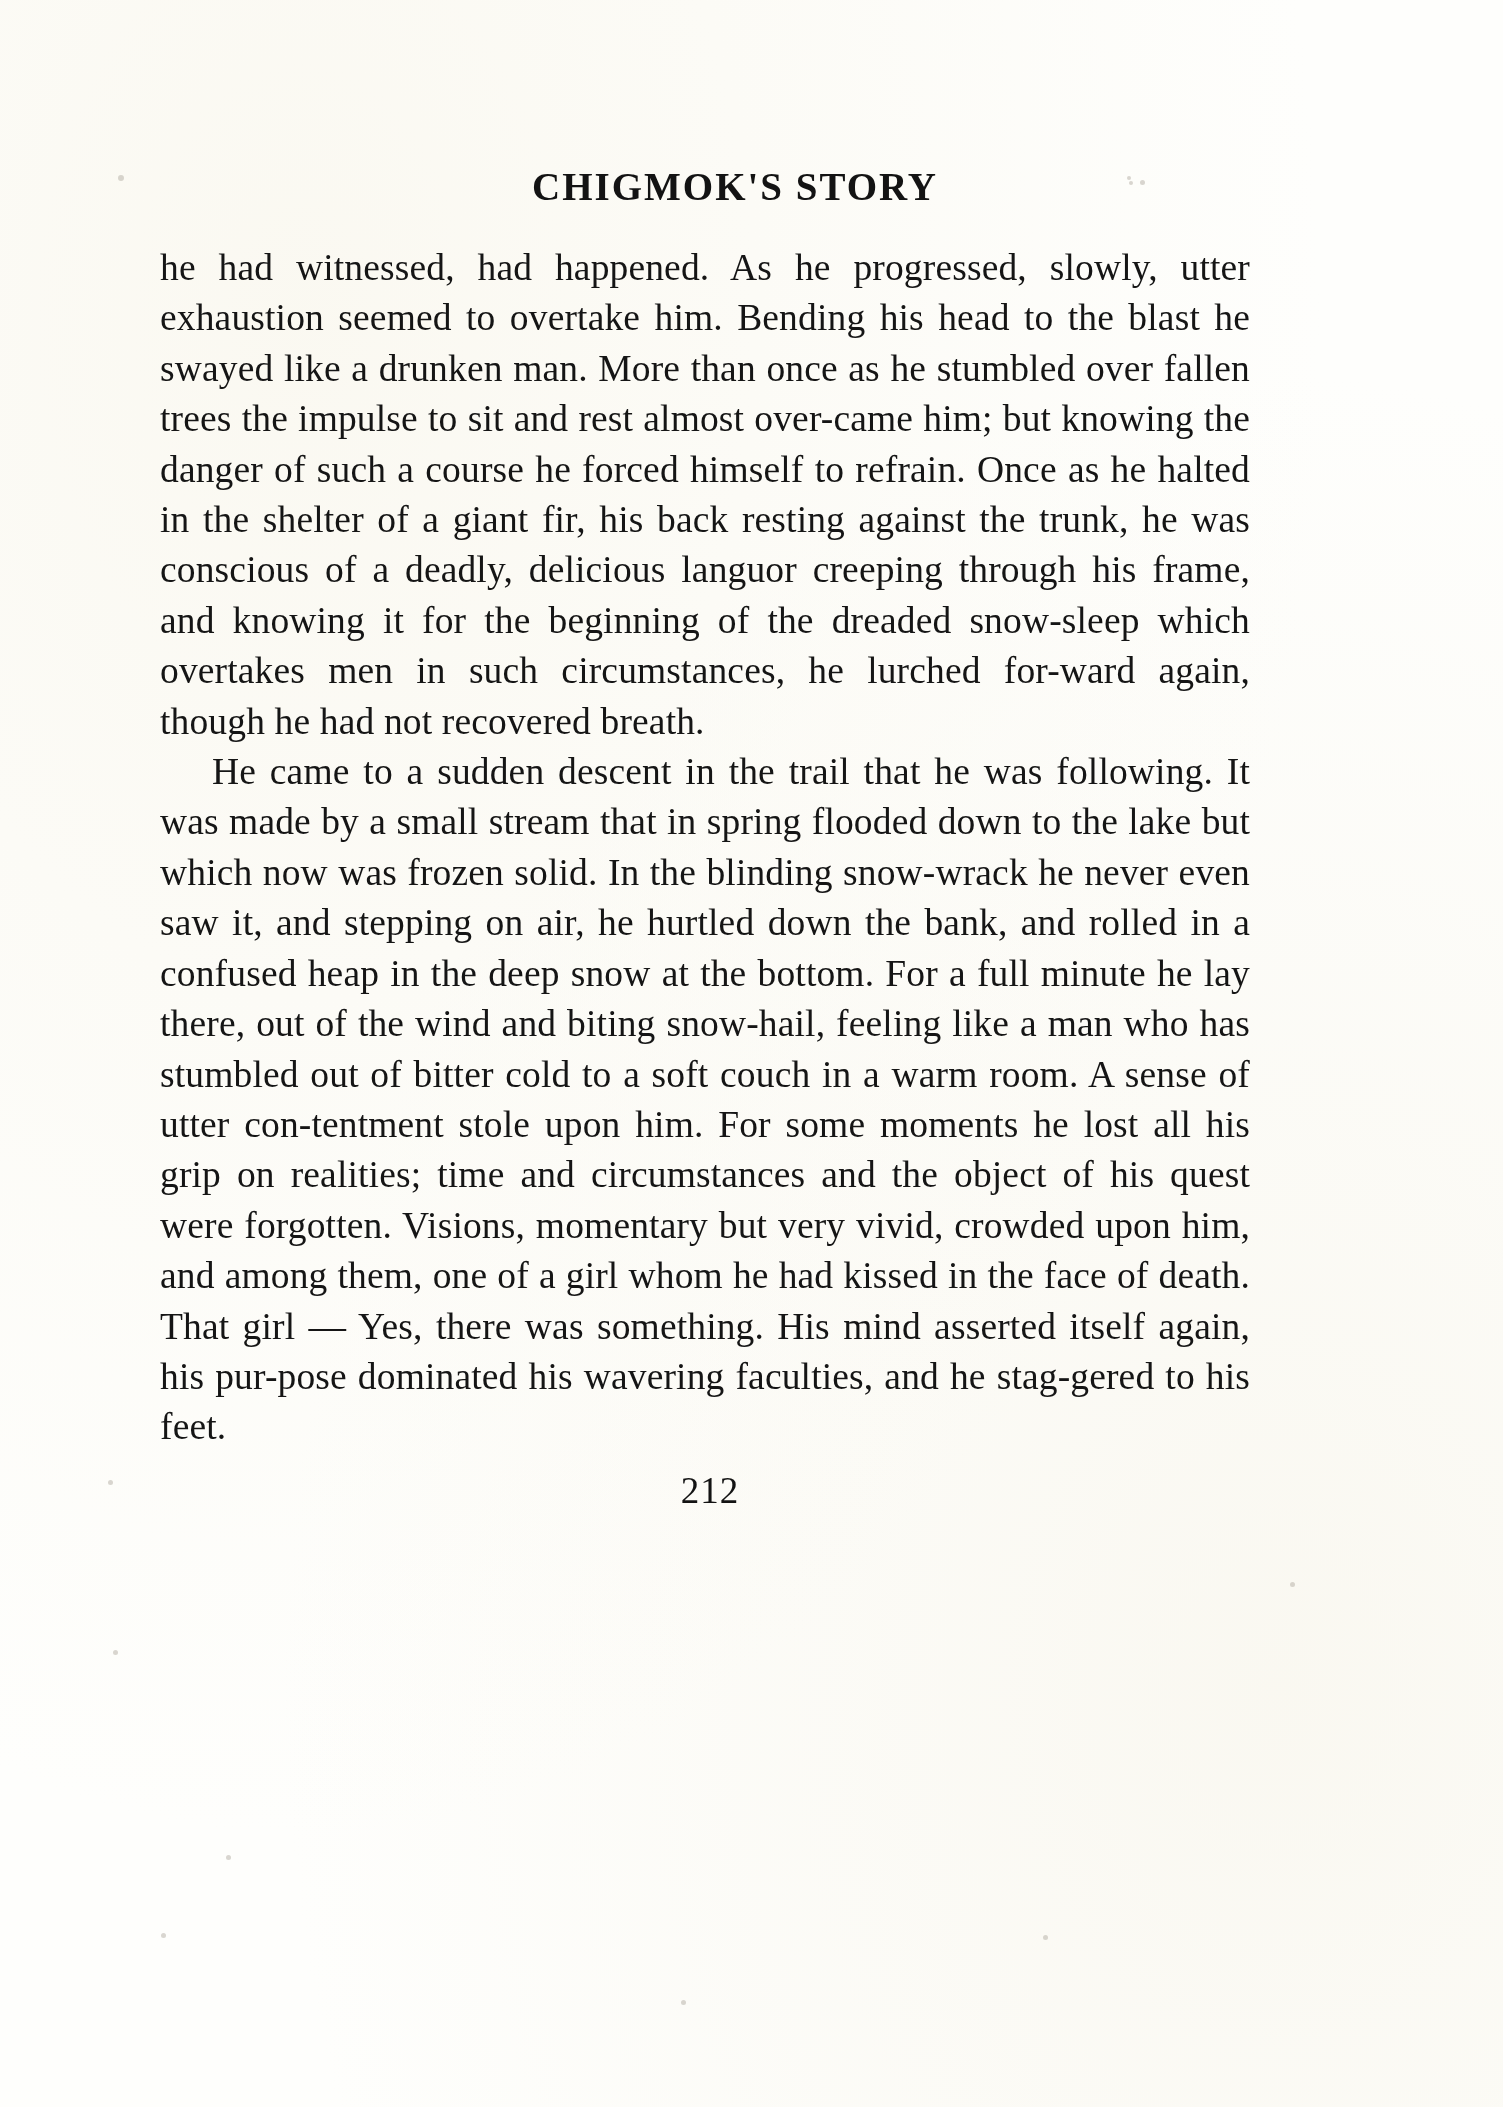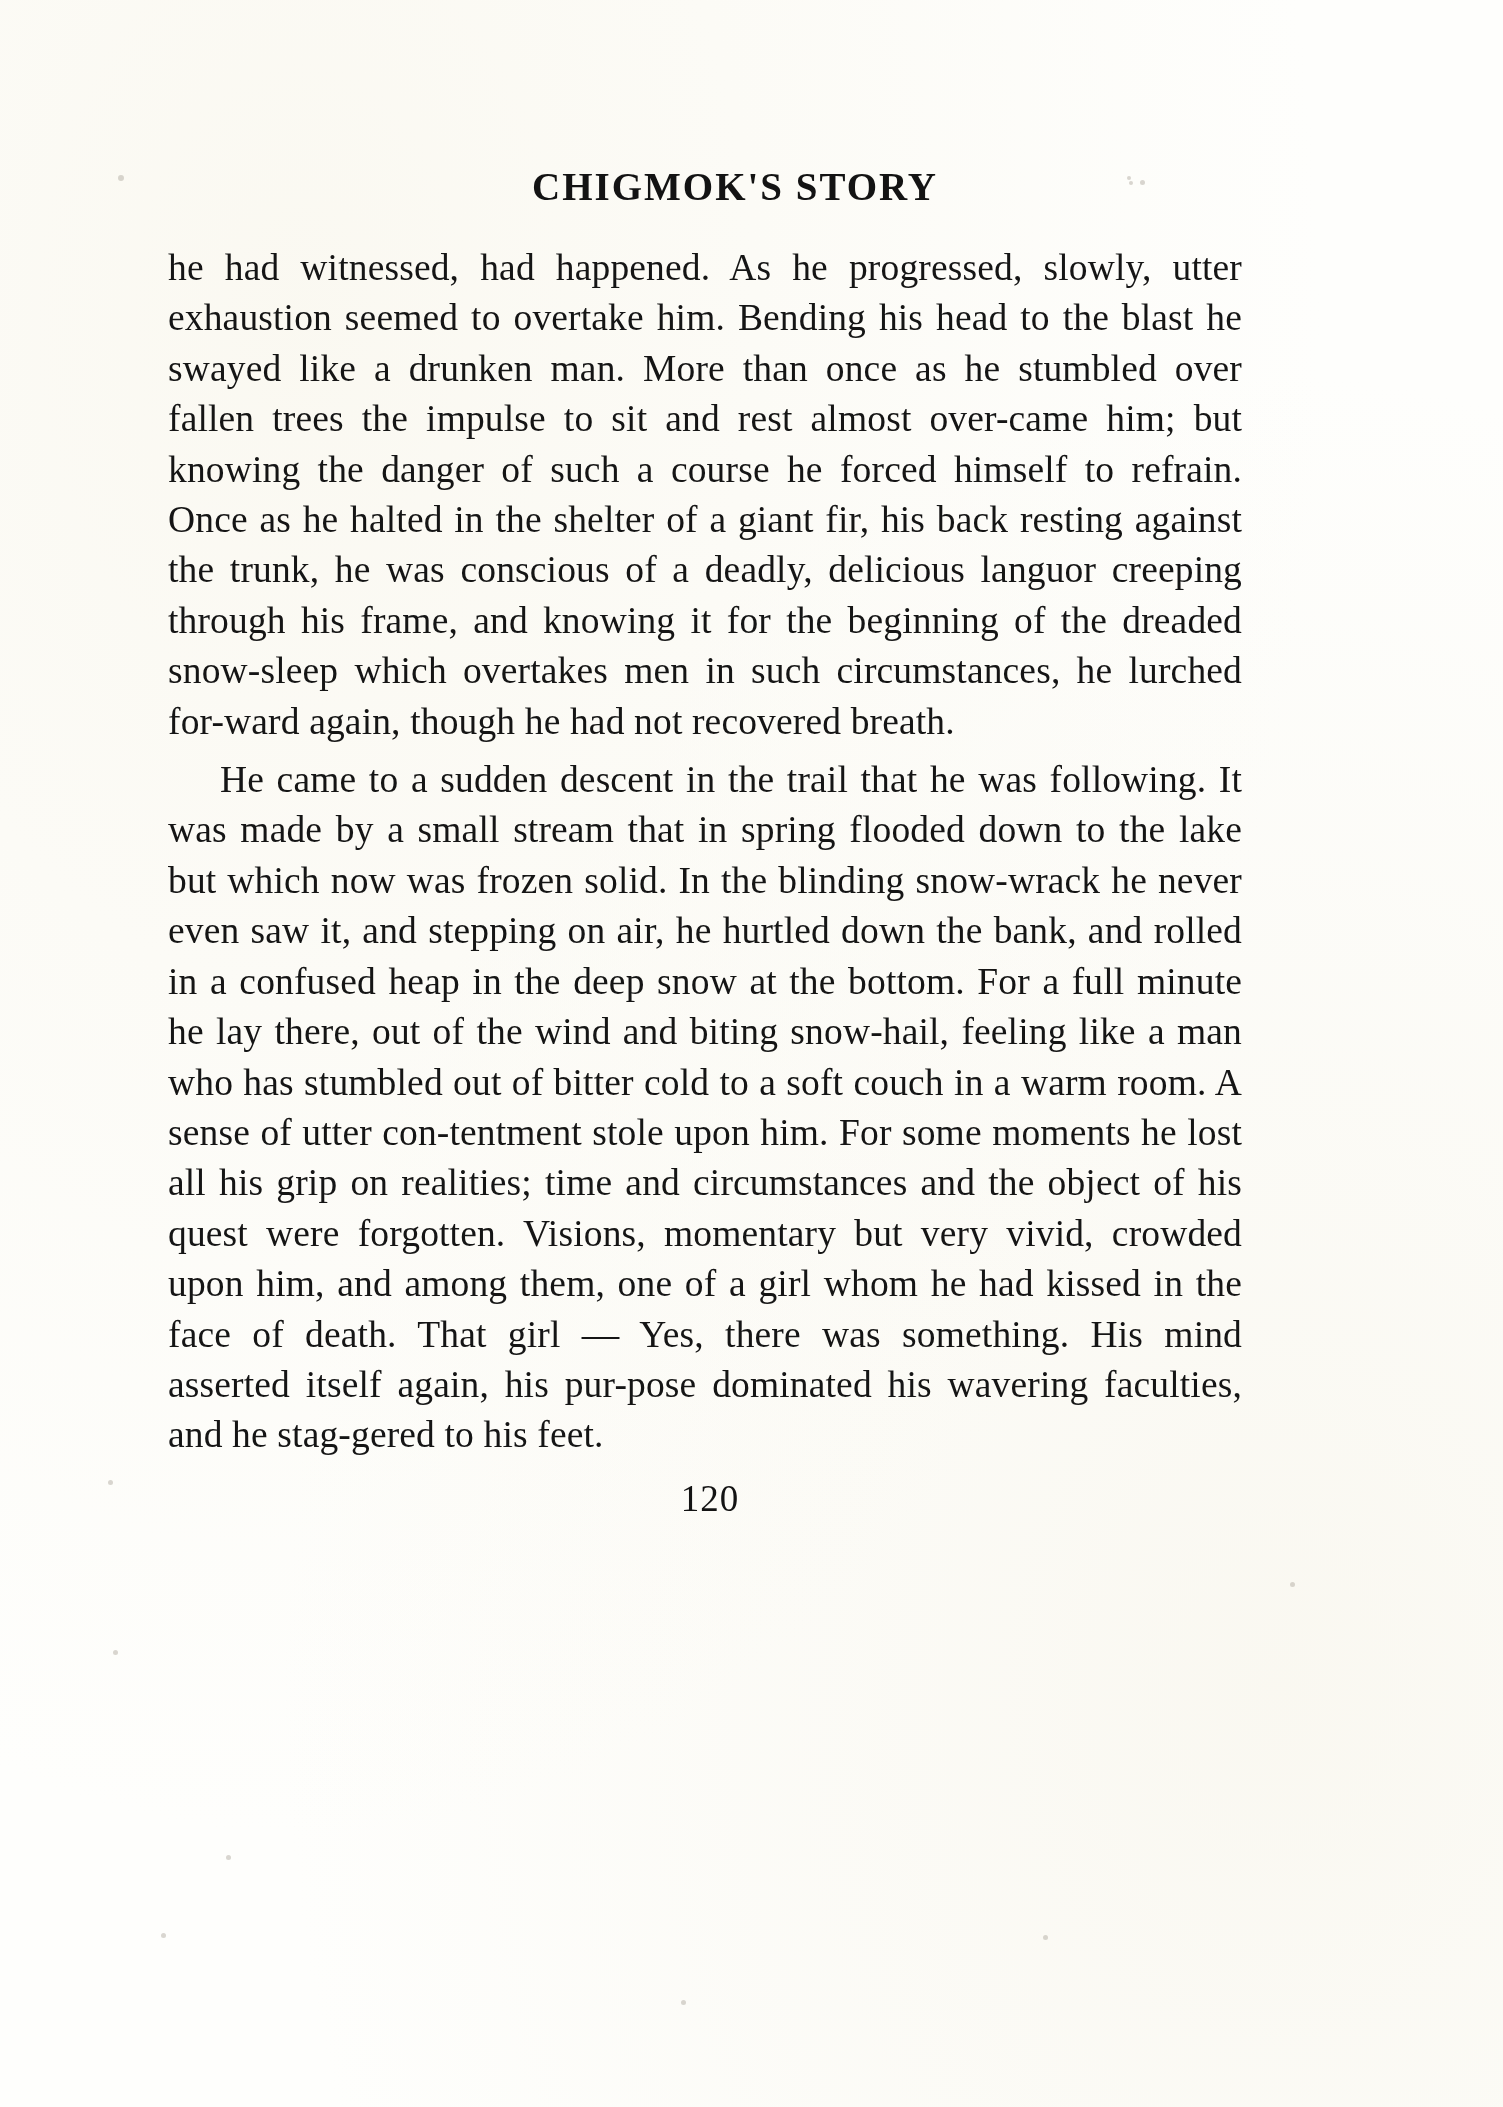--- a/index.html
+++ b/index.html
@@ -50,21 +50,21 @@
   }
   .body-text {
     font-size: 37.5px;
     line-height: 50.4px;
     text-align: justify;
     text-justify: inter-word;
     color: #151515;
     letter-spacing: 0.15px;
   }
   .body-text p {
-    margin: 8px;
+    margin: 0;
   }
   .body-text p.indent {
     text-indent: 52px;
     font-family: Liberation Serif, serif;
   }
   .folio {
     text-align: center;
     font-size: 37px;
     margin-top: 16px;
     padding-left: 10px;
@@ -99,15 +99,15 @@
 
   <div class="content">
 
     <h1 class="running-head">CHIGMOK'S STORY</h1>
 
     <div class="body-text">
       <p>he had witnessed, had happened.  As he progressed, slowly, utter exhaustion seemed to overtake him. Bending his head to the blast he swayed like a drunken man.  More than once as he stumbled over fallen trees the impulse to sit and rest almost over-came him; but knowing the danger of such a course he forced himself to refrain.  Once as he halted in the shelter of a giant fir, his back resting against the trunk, he was conscious of a deadly, delicious languor creeping through his frame, and knowing it for the beginning of the dreaded snow-sleep which overtakes men in such circumstances, he lurched for-ward again, though he had not recovered breath.</p>
       <p class="indent">He came to a sudden descent in the trail that he was following.  It was made by a small stream that in spring flooded down to the lake but which now was frozen solid.  In the blinding snow-wrack he never even saw it, and stepping on air, he hurtled down the bank, and rolled in a confused heap in the deep snow at the bottom.  For a full minute he lay there, out of the wind and biting snow-hail, feeling like a man who has stumbled out of bitter cold to a soft couch in a warm room.  A sense of utter con-tentment stole upon him.  For some moments he lost all his grip on realities; time and circumstances and the object of his quest were forgotten.  Visions, momentary but very vivid, crowded upon him, and among them, one of a girl whom he had kissed in the face of death.  That girl — Yes, there was something.  His mind asserted itself again, his pur-pose dominated his wavering faculties, and he stag-gered to his feet.</p>
     </div>
 
-    <div class="folio">120</div>
+    <div class="folio">212</div>
   </div>
 </div>
 
 </body></html>

